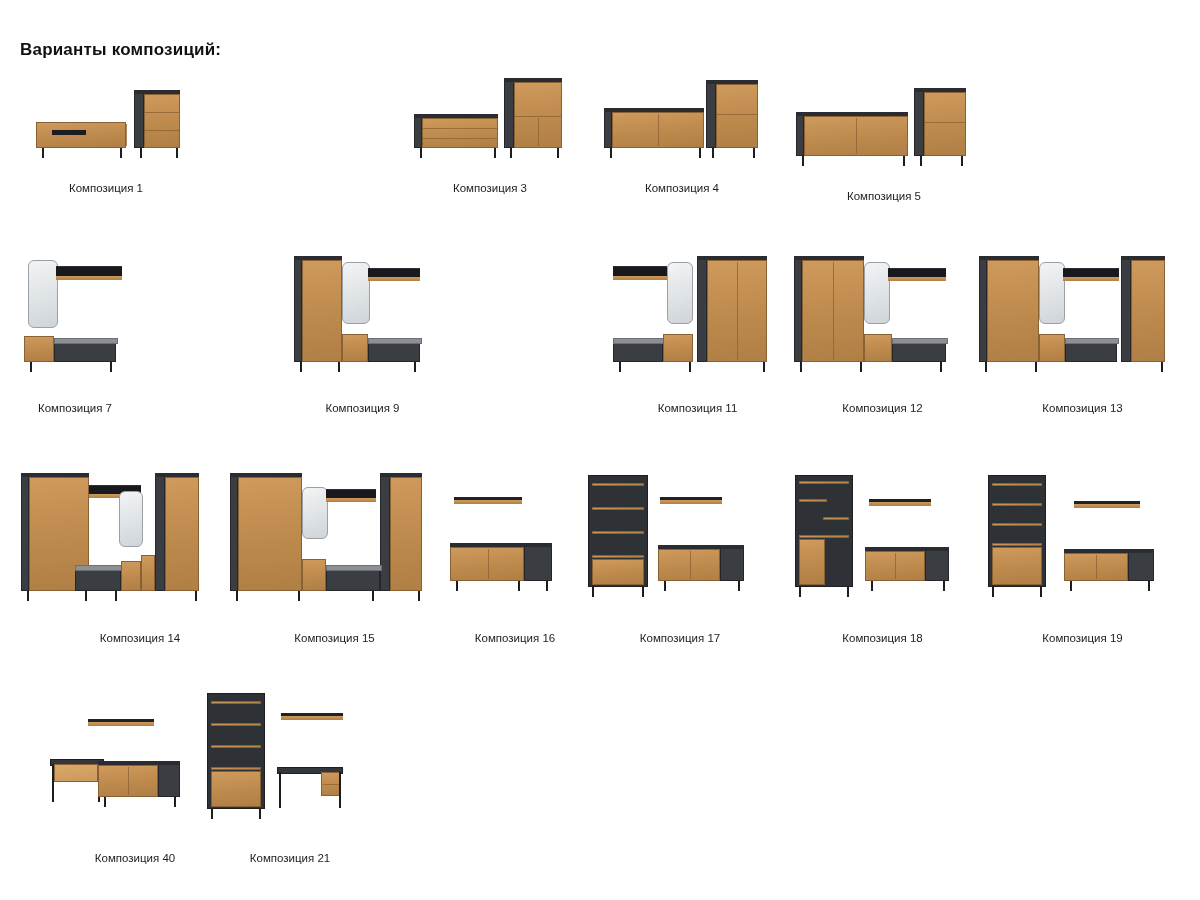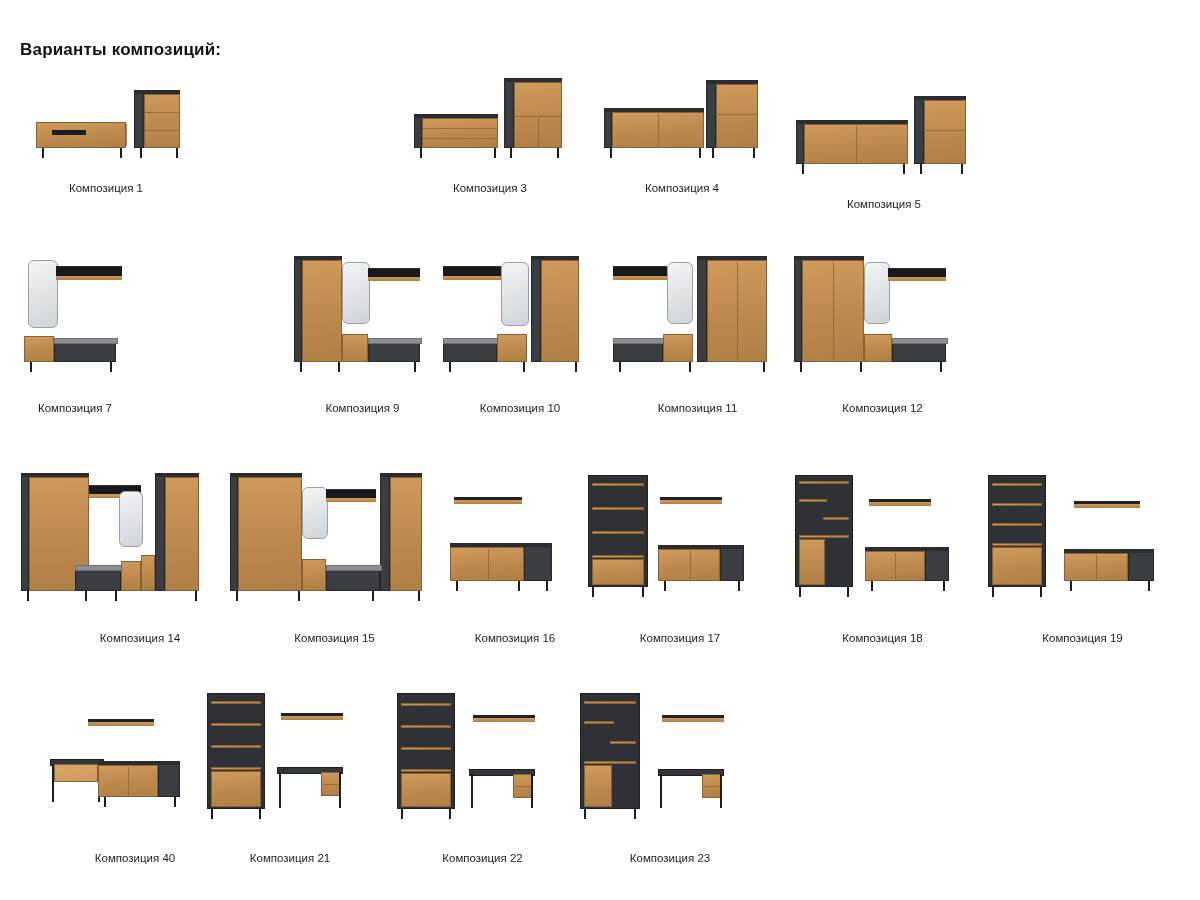--- a/index.html
+++ b/index.html
@@ -227,21 +227,21 @@
             <div class="unit wood" style="left:120px;top:14px;width:42px;height:64px;"></div>
             <div class="toppanel" style="left:110px;top:10px;width:52px;height:4px;"></div>
             <div class="shelfline" style="left:120px;width:42px;top:44px;"></div>
             <div class="leg" style="left:116px;top:78px;height:10px;"></div>
             <div class="leg" style="left:157px;top:78px;height:10px;"></div>
           </div>
         </div>
         <div class="caption">Композиция 4</div>
       </div>
 
-      <div class="cell" style="left:788px;top:16px;width:192px;">
+      <div class="cell" style="left:788px;top:8px;width:192px;">
         <div class="thumb">
           <div class="scene">
             <div class="unit dark" style="left:8px;top:36px;width:8px;height:42px;"></div>
             <div class="unit wood" style="left:16px;top:38px;width:104px;height:40px;"></div>
             <div class="toppanel" style="left:8px;top:34px;width:112px;height:4px;"></div>
             <div class="vline" style="left:68px;top:40px;height:36px;"></div>
             <div class="leg" style="left:14px;top:78px;height:10px;"></div>
             <div class="leg" style="left:115px;top:78px;height:10px;"></div>
             <div class="unit dark" style="left:126px;top:12px;width:10px;height:66px;"></div>
             <div class="unit wood" style="left:136px;top:14px;width:42px;height:64px;"></div>
@@ -288,39 +288,20 @@
             <div class="unit dark" style="left:78px;top:82px;width:52px;height:22px;"></div>
             <div class="seat" style="left:78px;top:80px;width:52px;height:4px;"></div>
             <div class="leg" style="left:10px;top:104px;height:10px;"></div>
             <div class="leg" style="left:48px;top:104px;height:10px;"></div>
             <div class="leg" style="left:124px;top:104px;height:10px;"></div>
           </div>
         </div>
         <div class="caption">Композиция 9</div>
       </div>
 
-      <div class="cell" style="left:435px;top:0;width:170px;">
-        <div class="thumb" style="height:145px;">
-          <div class="scene" style="height:130px;bottom:12px;">
-            <div class="tvbar" style="left:8px;top:8px;width:58px;height:10px;"></div>
-            <div class="tvbar-wood" style="left:8px;top:18px;width:58px;height:4px;"></div>
-            <div class="glass" style="position:absolute;left:66px;top:4px;width:26px;height:62px;"></div>
-            <div class="unit dark" style="left:96px;top:0;width:10px;height:104px;"></div>
-            <div class="unit wood" style="left:106px;top:2px;width:38px;height:102px;"></div>
-            <div class="toppanel" style="left:96px;top:-2px;width:48px;height:4px;"></div>
-            <div class="unit dark" style="left:8px;top:82px;width:54px;height:22px;"></div>
-            <div class="seat" style="left:8px;top:80px;width:54px;height:4px;"></div>
-            <div class="unit wood" style="left:62px;top:76px;width:30px;height:28px;"></div>
-            <div class="leg" style="left:14px;top:104px;height:10px;"></div>
-            <div class="leg" style="left:88px;top:104px;height:10px;"></div>
-            <div class="leg" style="left:140px;top:104px;height:10px;"></div>
-          </div>
-        </div>
-        <div class="caption">Композиция 10</div>
-      </div>
 
       <div class="cell" style="left:605px;top:0;width:185px;">
         <div class="thumb" style="height:145px;">
           <div class="scene" style="height:130px;bottom:12px;">
             <div class="tvbar" style="left:8px;top:8px;width:54px;height:10px;"></div>
             <div class="tvbar-wood" style="left:8px;top:18px;width:54px;height:4px;"></div>
             <div class="glass" style="position:absolute;left:62px;top:4px;width:24px;height:60px;"></div>
             <div class="unit dark" style="left:92px;top:0;width:10px;height:104px;"></div>
             <div class="unit wood" style="left:102px;top:2px;width:60px;height:102px;"></div>
             <div class="toppanel" style="left:92px;top:-2px;width:70px;height:4px;"></div>
@@ -350,20 +331,42 @@
             <div class="unit dark" style="left:102px;top:82px;width:54px;height:22px;"></div>
             <div class="seat" style="left:102px;top:80px;width:54px;height:4px;"></div>
             <div class="leg" style="left:10px;top:104px;height:10px;"></div>
             <div class="leg" style="left:70px;top:104px;height:10px;"></div>
             <div class="leg" style="left:150px;top:104px;height:10px;"></div>
           </div>
         </div>
         <div class="caption">Композиция 12</div>
       </div>
 
+      <div class="cell" style="left:975px;top:0;width:215px;">
+        <div class="thumb" style="height:145px;">
+          <div class="scene" style="height:130px;bottom:12px;">
+            <div class="unit dark" style="left:4px;top:0;width:8px;height:104px;"></div>
+            <div class="unit wood" style="left:12px;top:2px;width:52px;height:102px;"></div>
+            <div class="toppanel" style="left:4px;top:-2px;width:60px;height:4px;"></div>
+            <div class="glass" style="position:absolute;left:64px;top:4px;width:24px;height:60px;"></div>
+            <div class="tvbar" style="left:88px;top:10px;width:56px;height:9px;"></div>
+            <div class="tvbar-wood" style="left:88px;top:19px;width:56px;height:4px;"></div>
+            <div class="unit dark" style="left:146px;top:0;width:10px;height:104px;"></div>
+            <div class="unit wood" style="left:156px;top:2px;width:34px;height:102px;"></div>
+            <div class="toppanel" style="left:146px;top:-2px;width:44px;height:4px;"></div>
+            <div class="unit wood" style="left:64px;top:76px;width:26px;height:28px;"></div>
+            <div class="unit dark" style="left:90px;top:82px;width:52px;height:22px;"></div>
+            <div class="seat" style="left:90px;top:80px;width:52px;height:4px;"></div>
+            <div class="leg" style="left:10px;top:104px;height:10px;"></div>
+            <div class="leg" style="left:60px;top:104px;height:10px;"></div>
+            <div class="leg" style="left:186px;top:104px;height:10px;"></div>
+          </div>
+        </div>
+        <div class="caption">Композиция 13</div>
+      </div>
     </div>
 
     <div class="row" style="top:400px;height:175px;position:absolute;">
 
       <div class="cell" style="left:15px;top:0;width:250px;">
         <div class="thumb" style="height:160px;">
           <div class="scene" style="height:145px;bottom:12px;">
             <div class="unit dark" style="left:6px;top:2px;width:8px;height:116px;"></div>
             <div class="unit wood" style="left:14px;top:4px;width:60px;height:114px;"></div>
             <div class="toppanel" style="left:6px;top:0;width:68px;height:4px;"></div>
@@ -550,65 +553,17 @@
             <div class="desk-top" style="left:82px;top:74px;width:64px;height:5px;"></div>
             <div class="unit wood" style="left:126px;top:79px;width:20px;height:24px;"></div>
             <div class="shelfline" style="left:128px;width:16px;top:91px;"></div>
             <div class="deskleg" style="left:84px;top:79px;height:36px;"></div>
             <div class="deskleg" style="left:144px;top:79px;height:36px;"></div>
           </div>
         </div>
         <div class="caption">Композиция 21</div>
       </div>
 
-      <div class="cell" style="left:385px;top:0;width:195px;">
-        <div class="thumb" style="height:160px;">
-          <div class="scene" style="height:145px;bottom:12px;">
-            <div class="unit dark2" style="left:12px;top:0;width:58px;height:116px;"></div>
-            <div class="unit wood" style="left:16px;top:10px;width:50px;height:3px;"></div>
-            <div class="unit wood" style="left:16px;top:32px;width:50px;height:3px;"></div>
-            <div class="unit wood" style="left:16px;top:54px;width:50px;height:3px;"></div>
-            <div class="unit wood" style="left:16px;top:76px;width:50px;height:3px;"></div>
-            <div class="unit wood" style="left:16px;top:80px;width:50px;height:34px;"></div>
-            <div class="leg" style="left:16px;top:116px;height:10px;"></div>
-            <div class="leg" style="left:64px;top:116px;height:10px;"></div>
-            <div class="wallshelf" style="left:88px;top:22px;width:62px;height:8px;">
-              <div class="ws-top"></div>
-                <div class="ws-face"></div>
-            </div>
-            <div class="desk-top" style="left:84px;top:76px;width:64px;height:5px;"></div>
-            <div class="unit wood" style="left:128px;top:81px;width:20px;height:24px;"></div>
-            <div class="shelfline" style="left:130px;width:16px;top:93px;"></div>
-            <div class="deskleg" style="left:86px;top:81px;height:34px;"></div>
-            <div class="deskleg" style="left:146px;top:81px;height:34px;"></div>
-          </div>
-        </div>
-        <div class="caption">Композиция 22</div>
-      </div>
-
-      <div class="cell" style="left:570px;top:0;width:200px;">
-        <div class="thumb" style="height:160px;">
-          <div class="scene" style="height:145px;bottom:12px;">
-            <div class="unit dark2" style="left:10px;top:0;width:60px;height:116px;"></div>
-            <div class="unit wood" style="left:14px;top:8px;width:52px;height:3px;"></div>
-            <div class="unit wood" style="left:14px;top:28px;width:30px;height:3px;"></div>
-            <div class="unit wood" style="left:40px;top:48px;width:26px;height:3px;"></div>
-            <div class="unit wood" style="left:14px;top:68px;width:52px;height:3px;"></div>
-            <div class="unit wood" style="left:14px;top:72px;width:28px;height:42px;"></div>
-            <div class="leg" style="left:14px;top:116px;height:10px;"></div>
-            <div class="leg" style="left:64px;top:116px;height:10px;"></div>
-            <div class="wallshelf" style="left:92px;top:22px;width:62px;height:8px;">
-              <div class="ws-top"></div>
-                <div class="ws-face"></div>
-            </div>
-            <div class="desk-top" style="left:88px;top:76px;width:64px;height:5px;"></div>
-            <div class="unit wood" style="left:132px;top:81px;width:20px;height:24px;"></div>
-            <div class="shelfline" style="left:134px;width:16px;top:93px;"></div>
-            <div class="deskleg" style="left:90px;top:81px;height:34px;"></div>
-            <div class="deskleg" style="left:150px;top:81px;height:34px;"></div>
-          </div>
-        </div>
-        <div class="caption">Композиция 23</div>
-      </div>
+
     </div>
 
   </div>
 </div>
 
 </body></html>

